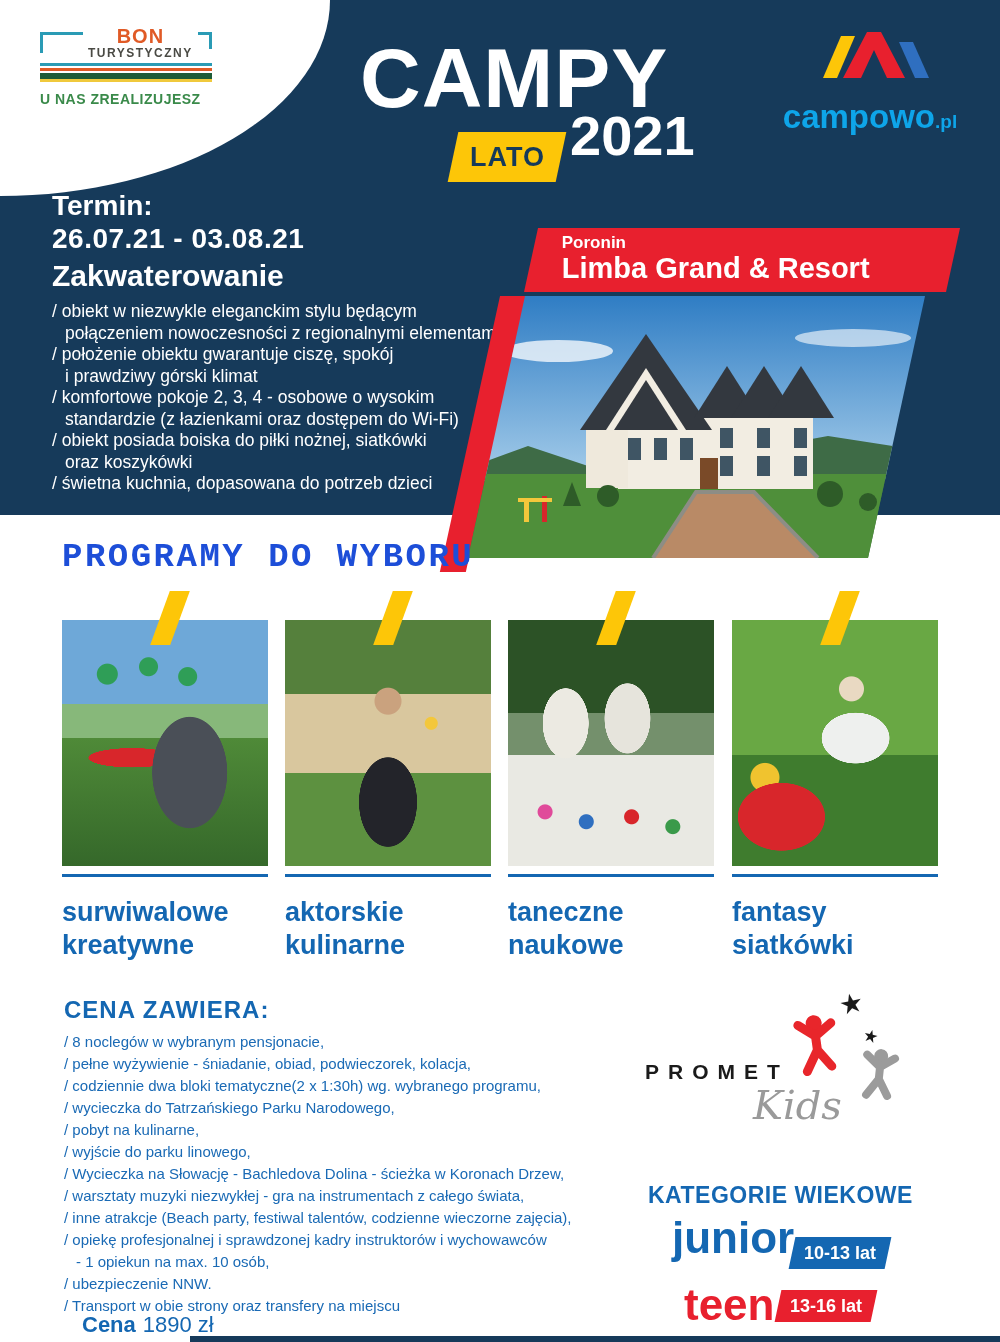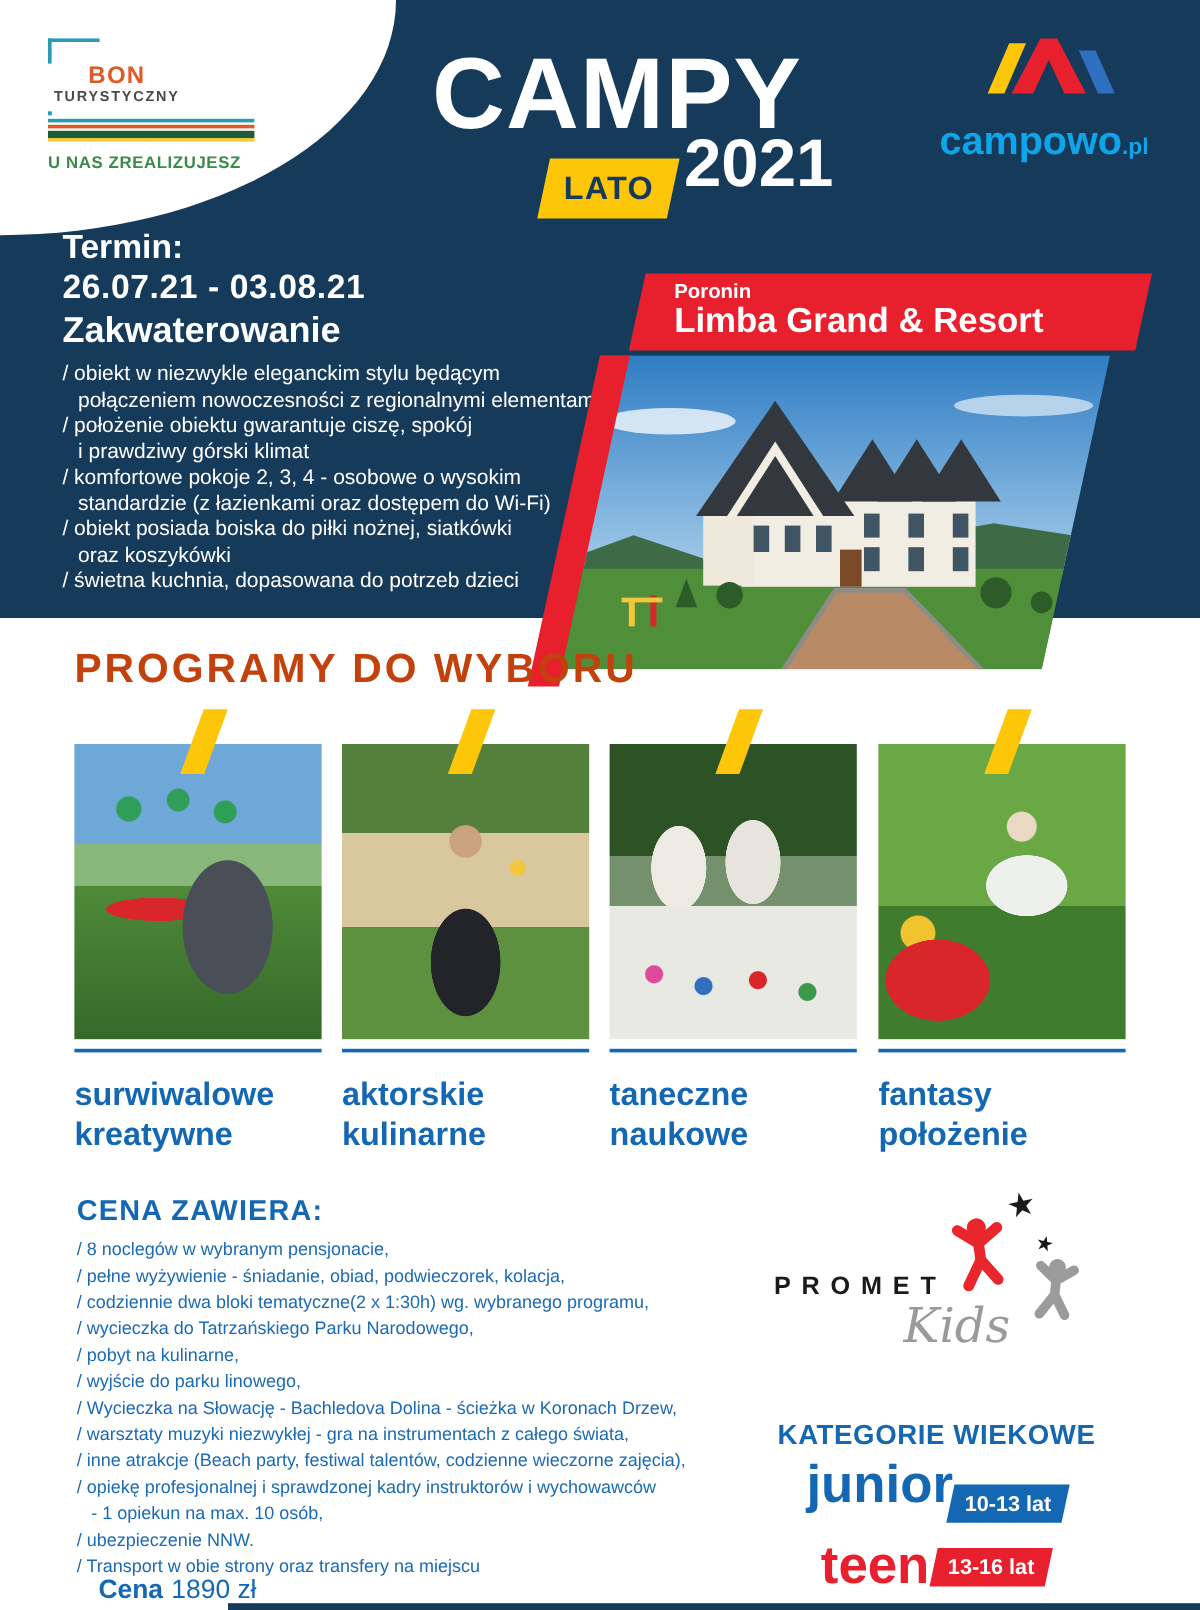--- a/index.html
+++ b/index.html
@@ -6,21 +6,21 @@
   .page{position:relative;width:1000px;height:1342px;background:#fff;overflow:hidden;
         font-family:"Liberation Sans",sans-serif;-webkit-font-smoothing:antialiased;}
 
   
   .hero{position:absolute;left:0;top:0;width:1000px;height:515px;background:#163a5a;}
   .hero-curve{position:absolute;left:0;top:0;width:330px;height:196px;background:#fff;
               border-bottom-right-radius:100% 100%;}
 
   
   .bon{position:absolute;left:40px;top:26px;width:172px;}
-  .bon-top{display:flex;align-items:flex-start;flex-direction:column;}
+  .bon-top{display:flex;align-items:flex-start;}
   .bon-brkt-l{width:40px;height:18px;border-top:3px solid #2a9bb5;border-left:3px solid #2a9bb5;margin-top:6px;}
   .bon-brkt-r{flex:1;height:14px;border-top:3px solid #2a9bb5;border-right:3px solid #2a9bb5;margin-top:6px;}
   .bon-words{padding:0 5px;text-align:center;}
   .bon-word1{color:#e05a26;font-weight:800;font-size:20px;line-height:20px;letter-spacing:1px;}
   .bon-word2{color:#4a4a44;font-weight:700;font-size:12px;letter-spacing:1.5px;line-height:14px;}
   .bon-stripes{margin-top:3px;}
   .st{width:172px;}
   .st-teal{height:3px;background:#2a9bb5;margin-bottom:2px;}
   .st-orange{height:3px;background:#e05a26;margin-bottom:2px;}
   .st-green{height:6px;background:#1e5c38;}
@@ -55,22 +55,22 @@
   .loc-inner{transform:skewX(12.3deg);padding:5px 0 0 30px;color:#fff;}
   .loc-town{font-weight:800;font-size:17px;line-height:19px;}
   .loc-name{font-weight:800;font-size:29px;line-height:33px;}
   .hotel-stripe{position:absolute;left:500px;top:296px;width:26px;height:276px;background:#e8202e;
                 transform:skewX(-12.3deg);transform-origin:top left;}
   .hotel-photo{position:absolute;left:468px;top:296px;width:457px;height:262px;
                clip-path:polygon(57px 0,457px 0,400px 262px,0 262px);}
   .hotel-photo svg{display:block;width:100%;height:100%;}
 
   
-  .programs-heading{position:absolute;left:62px;top:538px;color:#c2410c;font-weight:800;
-                    font-size:34px;letter-spacing:2.5px;}
+  .programs-heading{position:absolute;left:62px;top:538px;color:#1d4ed8;font-weight:800;
+                    font-size:34px;letter-spacing:2.5px;font-family:Liberation Mono, monospace;}
   .card{position:absolute;top:620px;width:206px;}
   .card-slash{position:absolute;left:98px;top:-29px;width:20px;height:54px;background:#fdc608;
               transform:skewX(-20deg);z-index:3;}
   .card-photo{position:relative;width:206px;height:246px;z-index:1;}
   .card-rule{margin-top:8px;height:3px;background:#1467b2;}
   .card-label{margin-top:19px;color:#1467b2;font-weight:700;font-size:27px;line-height:33px;}
 
   .photo-laser{background:
     radial-gradient(circle at 22% 22%,#2f9e57 0 10px,transparent 11px),
     radial-gradient(circle at 42% 19%,#2f9e57 0 9px,transparent 10px),
@@ -275,21 +275,21 @@
       <div>naukowe</div>
     </div>
   </div>
 
   <div class="card" style="left:732px">
     <div class="card-slash"></div>
     <div class="card-photo photo-fantasy"></div>
     <div class="card-rule"></div>
     <div class="card-label">
       <div>fantasy</div>
-      <div>położenie</div>
+      <div>siatkówki</div>
     </div>
   </div>
 
   <div class="price-heading">CENA ZAWIERA:</div>
   <div class="price-list">
     <div class="price-item">/ 8 noclegów w wybranym pensjonacie,</div>
     <div class="price-item">/ pełne wyżywienie - śniadanie, obiad, podwieczorek, kolacja,</div>
     <div class="price-item">/ codziennie dwa bloki tematyczne(2 x 1:30h) wg. wybranego programu,</div>
     <div class="price-item">/ wycieczka do Tatrzańskiego Parku Narodowego,</div>
     <div class="price-item">/ pobyt na kulinarne,</div>

